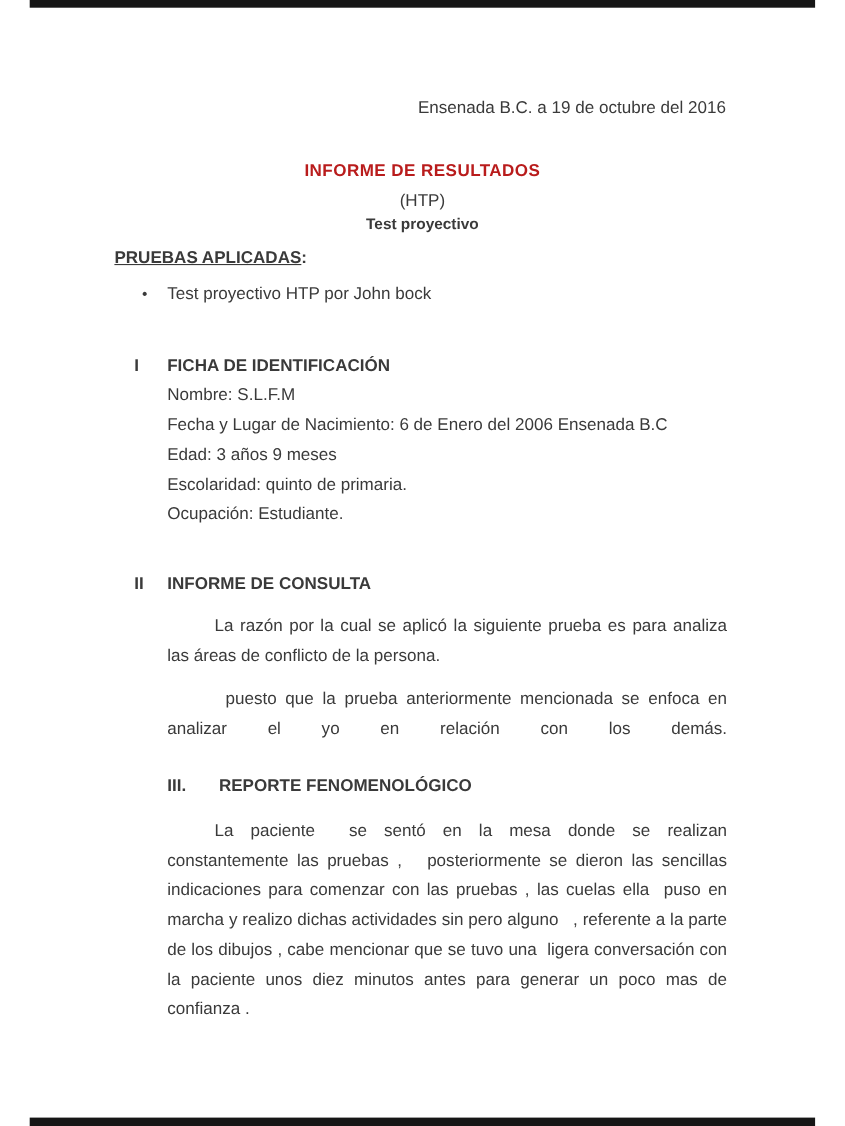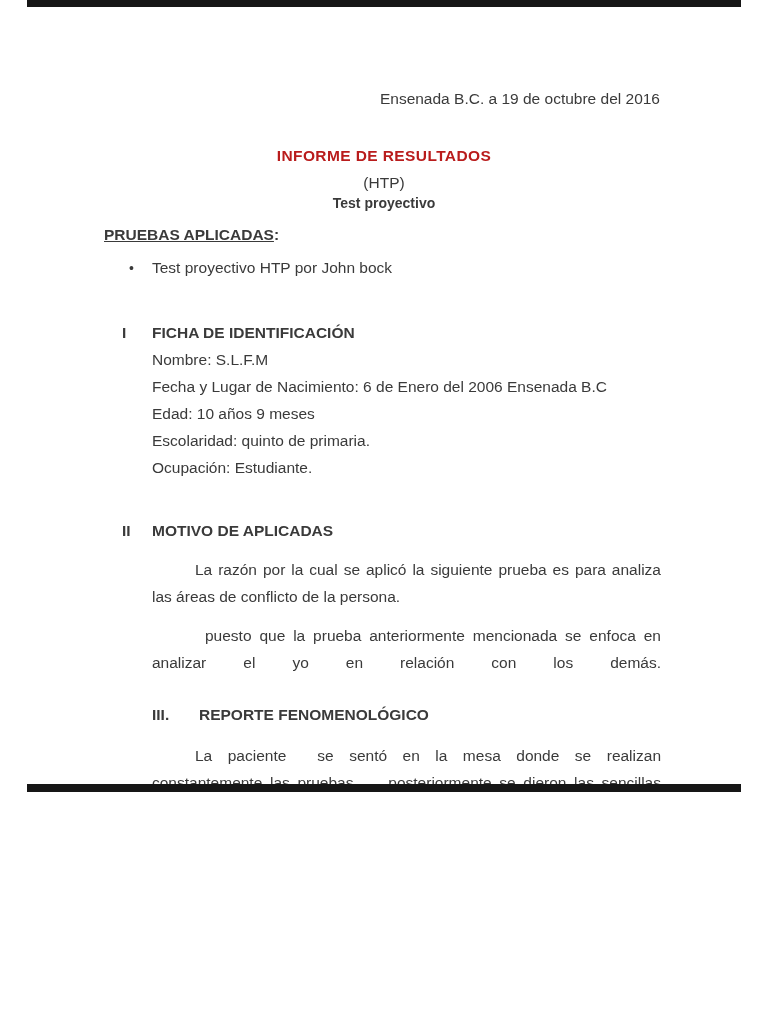--- a/index.html
+++ b/index.html
@@ -3,21 +3,21 @@
 <meta charset="utf-8">
 <style>
   html,body { margin:0; padding:0; }
   body {
     width:768px; height:1024px;
     background:#ffffff;
     font-family:"Liberation Sans", sans-serif;
   }
   .page {
     position:relative;
-    width:768px; height:792px;
+    width:768px; height:1024px;
     background:#ffffff;
     color:#3a3a3a;
     font-size:15.5px;
     overflow:hidden;
   }
   .edge-bar {
     position:absolute;
     left:27px; width:714px;
     background:#161616;
   }
@@ -88,28 +88,28 @@
   </div>
 
   <div class="abs sec-heading ficha-heading">
     <span class="numeral">I</span>
     <span class="sec-title">FICHA DE IDENTIFICACIÓN</span>
   </div>
 
   <div class="abs ficha-lines">
     <div>Nombre: S.L.F.M</div>
     <div>Fecha y Lugar de Nacimiento: 6 de Enero del 2006 Ensenada B.C</div>
-    <div>Edad: 10 años 9 meses</div>
+    <div>Edad: 3 años 9 meses</div>
     <div>Escolaridad: quinto de primaria.</div>
     <div>Ocupación: Estudiante.</div>
   </div>
 
   <div class="abs sec-heading motivo-heading">
     <span class="numeral">II</span>
-    <span class="sec-title">MOTIVO DE APLICADAS</span>
+    <span class="sec-title">INFORME DE CONSULTA</span>
   </div>
 
   <div class="para para-motivo-1">La razón por la cual se aplicó la siguiente prueba es para analiza las áreas de conflicto de la persona.</div>
 
   <div class="para para-motivo-2">puesto que la prueba anteriormente mencionada se enfoca en analizar el yo en relación con los demás.</div>
 
   <div class="abs sec-heading reporte-heading">
     <span class="numeral">III.</span>
     <span class="sec-title">REPORTE FENOMENOLÓGICO</span>
   </div>

